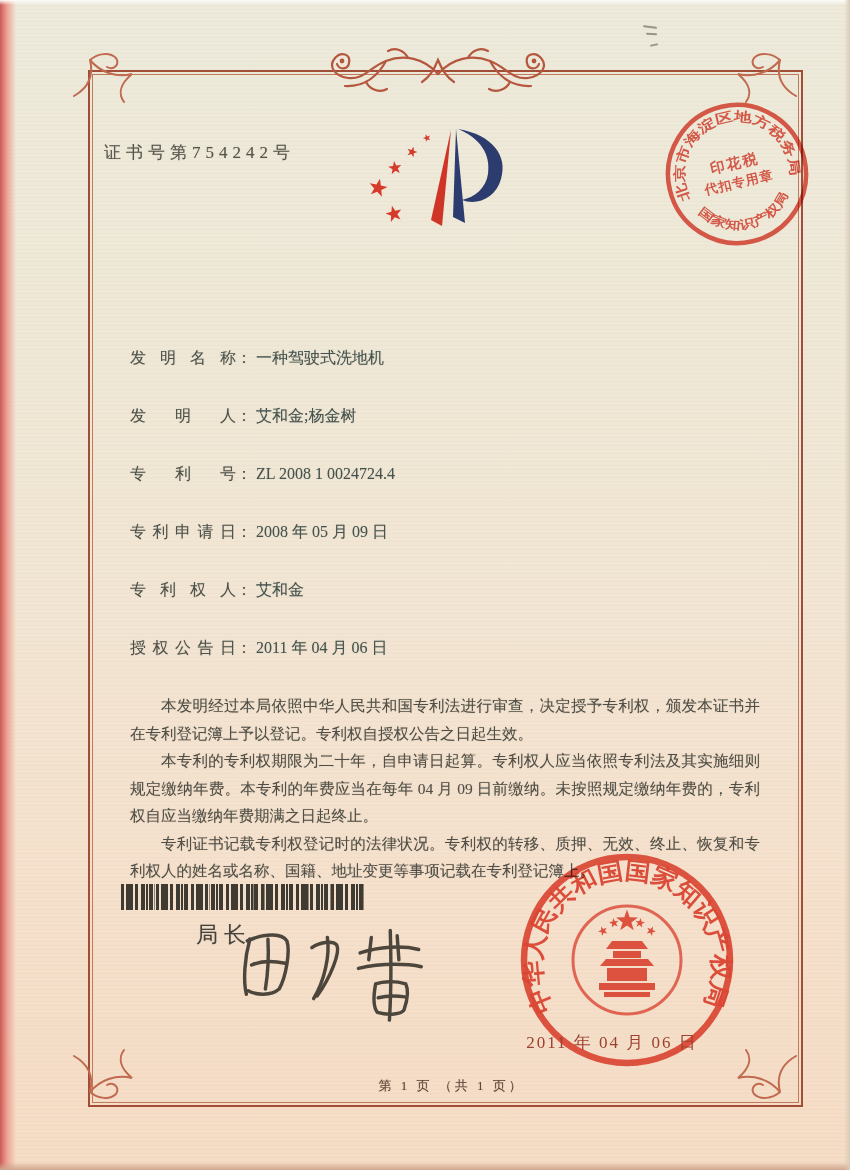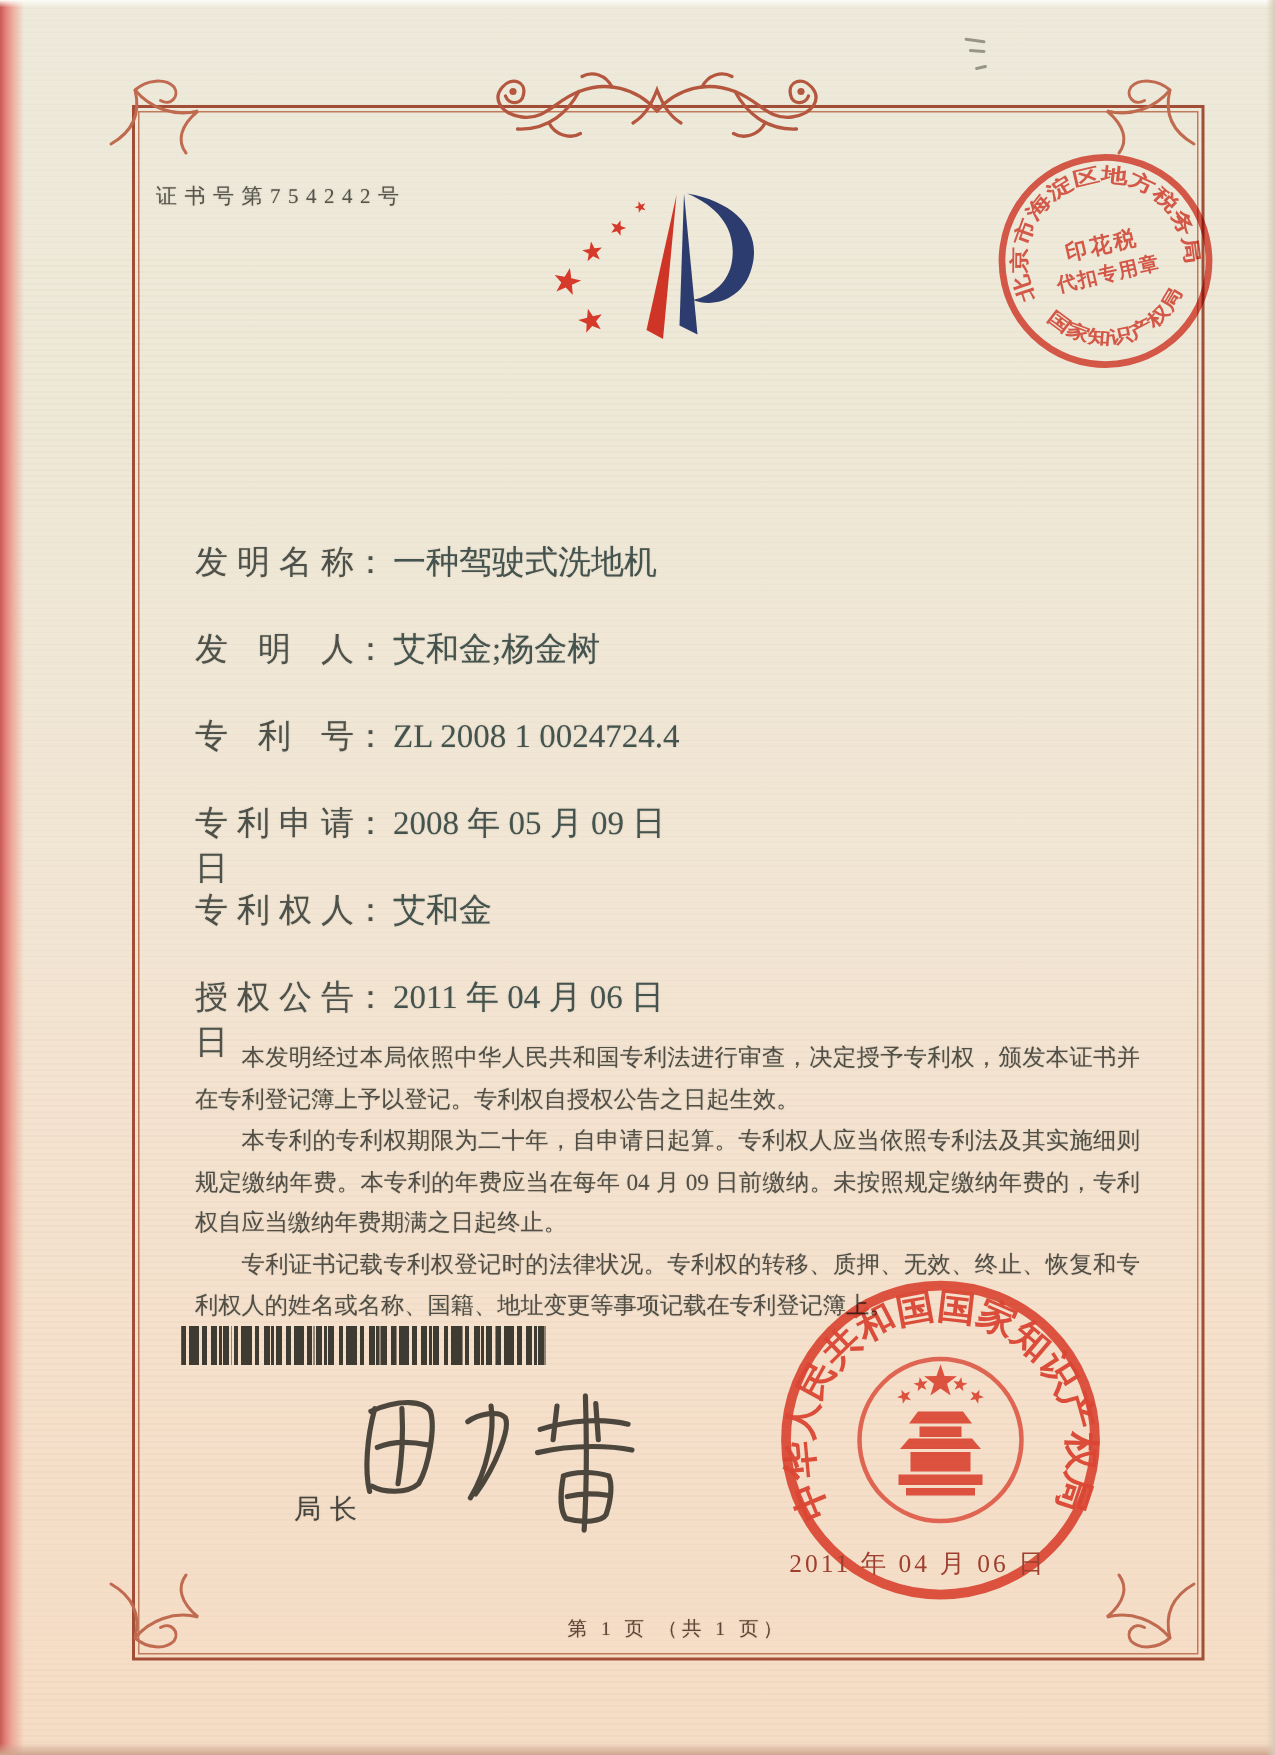--- a/index.html
+++ b/index.html
@@ -17,46 +17,46 @@
   .edge-bottom{position:absolute;left:0;bottom:0;width:850px;height:8px;background:linear-gradient(0deg,#cfa68f,rgba(207,166,143,0));}
   .edge-right{position:absolute;right:0;top:0;width:6px;height:1170px;background:linear-gradient(270deg,#d9cbb8,rgba(217,203,184,0));}
 
   
   .frame{position:absolute;left:88px;top:70px;width:711px;height:1033px;
     border:2px solid #a24e36;}
   .frame-inner{position:absolute;left:2px;top:2px;right:2px;bottom:2px;border:1px solid #c07a5c;}
 
   .flourish{position:absolute;color:#b5573f;}
 
-  .cert-no{position:absolute;left:104px;top:122px;font-size:14px;letter-spacing:5px;color:#55544a;
+  .cert-no{position:absolute;left:104px;top:141px;font-size:17px;letter-spacing:5px;color:#55544a;
     text-shadow:0 0 1px rgba(85,84,74,.35);}
 
   .logo{position:absolute;left:338px;top:126px;}
 
   .title{position:absolute;left:88px;top:240px;width:711px;margin:0;text-align:center;
     font-size:45px;font-weight:600;letter-spacing:26px;text-indent:26px;color:#3c3b33;
     text-shadow:0 0 1px rgba(60,59,51,.45);}
 
-  .fields{position:absolute;left:130px;top:360px;width:560px;font-size:22px;color:#4d5149;}
+  .fields{position:absolute;left:130px;top:348px;width:560px;font-size:16px;color:#4d5149;}
   .field-row{height:58px;text-shadow:0 0 1px rgba(77,81,73,.3);}
   .flabel{display:inline-block;width:106px;text-align:justify;text-align-last:justify;vertical-align:top;}
   .sep{margin-right:4px;}
   .fvalue{color:#44534d;}
 
   .paras{position:absolute;left:130px;top:692px;width:630px;font-size:15.5px;line-height:27.5px;
     color:#504e45;text-align:justify;text-shadow:0 0 1px rgba(80,78,69,.3);}
   .paras p{margin:0;text-indent:2em;}
 
   .barcode{position:absolute;left:121px;top:884px;width:244px;height:26px;opacity:.88;
     background-image:
       repeating-linear-gradient(90deg,#26251f 0 2px,rgba(0,0,0,0) 2px 5px),
       repeating-linear-gradient(90deg,#26251f 0 3px,rgba(0,0,0,0) 3px 7px),
       repeating-linear-gradient(90deg,rgba(38,37,31,.55) 0 1px,rgba(0,0,0,0) 1px 11px);}
 
-  .signer-title{position:absolute;left:196px;top:994px;font-size:18px;letter-spacing:6px;color:#46443c;
+  .signer-title{position:absolute;left:196px;top:920px;font-size:22px;letter-spacing:6px;color:#46443c;
     text-shadow:0 0 1px rgba(70,68,60,.35);}
   .signature{position:absolute;left:232px;top:915px;}
 
   .office-seal{position:absolute;left:512px;top:845px;mix-blend-mode:multiply;opacity:.92;}
   .tax-seal{position:absolute;left:653px;top:90px;transform:rotate(-13deg);mix-blend-mode:multiply;opacity:.85;}
 
   .footer{position:absolute;left:88px;top:1077px;width:727px;text-align:center;
     font-size:13px;letter-spacing:3px;color:#5e4536;text-shadow:0 0 1px rgba(94,69,54,.35);}
 
   .scrib{position:absolute;height:2px;background:#97948a;border-radius:2px;}

